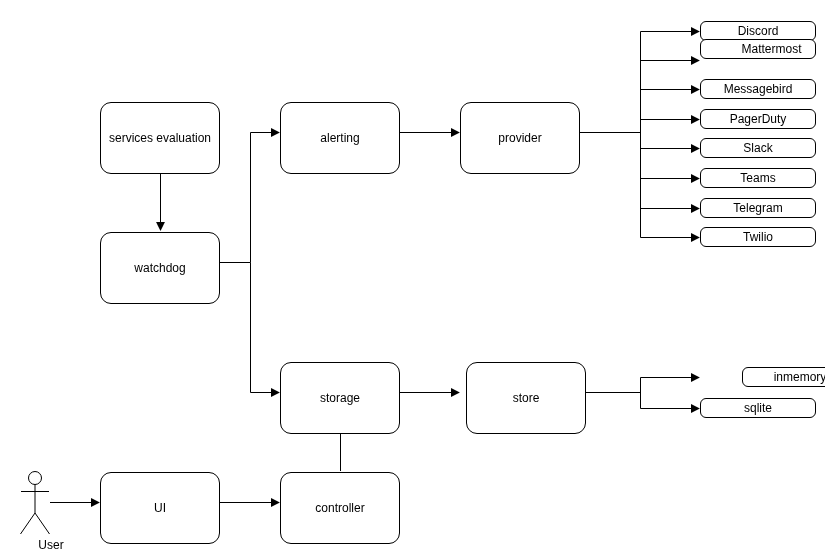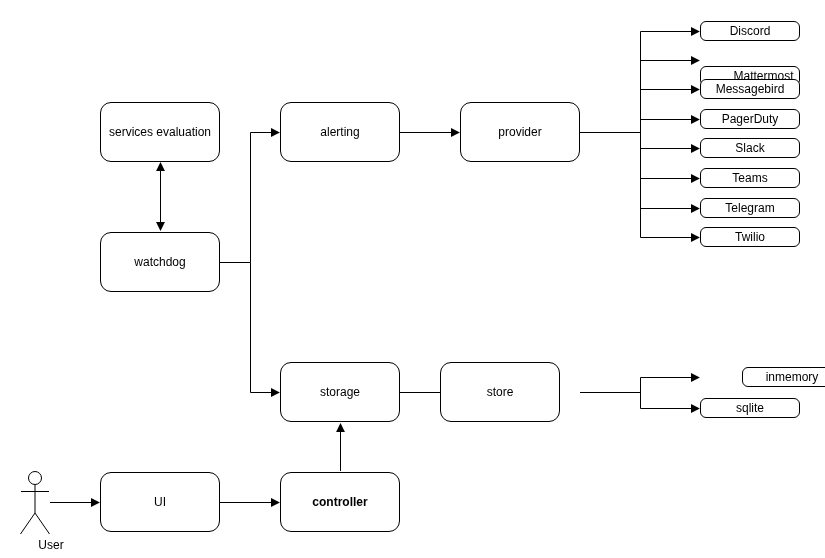--- a/index.html
+++ b/index.html
@@ -6,27 +6,27 @@
   * { box-sizing:border-box; }
   html,body { margin:0; padding:0; background:var(--bg); }
   .canvas {
     position:relative; width:825px; height:558px; overflow:hidden;
     background:var(--bg);
     font-family:"Liberation Sans", sans-serif;
     color:var(--text);
   }
   svg.edge-layer { position:absolute; left:0; top:0; width:825px; height:558px; }
   .node {
-    position:absolute; width:120px; height:60px;
+    position:absolute; width:120px; height:72px;
     background:var(--fill); border:1px solid var(--stroke); border-radius:11px;
     display:flex; align-items:center; justify-content:center;
     font-size:12px; text-align:center; line-height:1.2; padding:0 4px;
   }
   .leaf {
-    position:absolute; left:700px; width:100px; height:20px;
+    position:absolute; left:700px; width:116px; height:20px;
     background:var(--fill); border:1px solid var(--stroke); border-radius:6px;
     display:flex; align-items:center; justify-content:center;
     font-size:12px;
   }
   .actor-label {
     position:absolute; left:24px; top:538px; width:54px;
     text-align:center; font-size:12px;
   }
 </style>
 </head>
@@ -81,26 +81,26 @@
       <path d="M35,513 L20.5,534"></path>
       <path d="M35,513 L49.5,534"></path>
     </g>
   </svg>
 
   <div class="node" style="left:100px; top:102px;">services evaluation</div>
   <div class="node" style="left:460px; top:102px;">provider</div>
   <div class="node" style="left:280px; top:102px;">alerting</div>
   <div class="node" style="left:100px; top:232px;">watchdog</div>
   <div class="node" style="left:280px; top:362px;">storage</div>
-  <div class="node" style="left:440px; top:362px;text-align:right;">store</div>
+  <div class="node" style="left:466px; top:362px;text-align:right;">store</div>
   <div class="node" style="left:100px; top:472px;">UI</div>
-  <div class="node" style="left:280px; top:472px;font-weight:bold;">controller</div>
+  <div class="node" style="left:280px; top:472px;">controller</div>
 
   <div class="leaf" style="top:21px;">Discord</div>
-  <div class="leaf" style="top:66px;padding-left:27px;">Mattermost</div>
+  <div class="leaf" style="top:39px;padding-left:27px;">Mattermost</div>
   <div class="leaf" style="top:79px;">Messagebird</div>
   <div class="leaf" style="top:109px;">PagerDuty</div>
   <div class="leaf" style="top:138px;">Slack</div>
   <div class="leaf" style="top:168px;">Teams</div>
   <div class="leaf" style="top:198px;">Telegram</div>
   <div class="leaf" style="top:227px;">Twilio</div>
 
   <div class="leaf" style="top:367px;margin-left:42px;">inmemory</div>
   <div class="leaf" style="top:398px;">sqlite</div>
 

